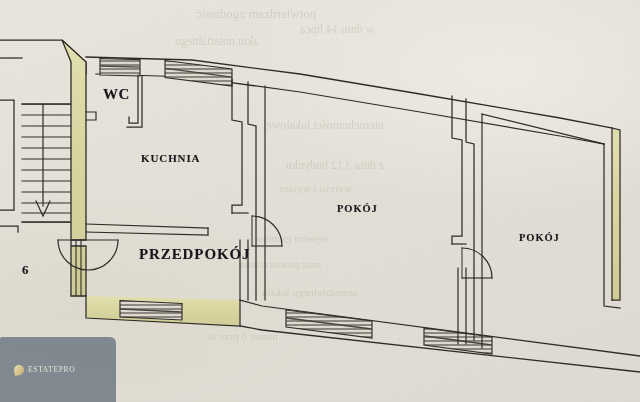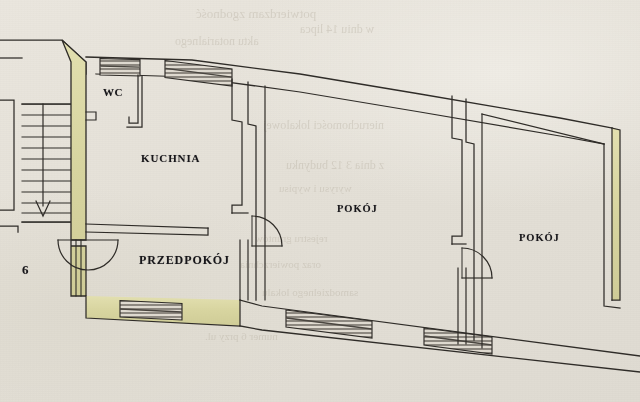--- a/index.html
+++ b/index.html
@@ -53,23 +53,23 @@
   #wm-text .wm-em{color:#f2ecd8;}
   .room-label{
     position:absolute;
     font-family:"Liberation Serif", serif;
     font-weight:700;
     color:#17161a;
     letter-spacing:.9px;
     white-space:nowrap;
     text-shadow:0 0 1px rgba(40,38,34,.25);
   }
-  #label-wc{left:103px;top:86px;font-size:11px;letter-spacing:.6px;}
+  #label-wc{left:103px;top:86px;font-size:15px;letter-spacing:.6px;}
   #label-kuchnia{left:141px;top:152px;font-size:11px;}
-  #label-przedpokoj{left:139px;top:253px;font-size:12px;}
+  #label-przedpokoj{left:139px;top:246px;font-size:15px;}
   #label-pokoj-1{left:337px;top:203px;font-size:10.5px;}
   #label-pokoj-2{left:519px;top:232px;font-size:10.5px;}
   #label-flat-no{left:22px;top:262px;font-size:13px;font-weight:700;letter-spacing:0;}
 </style>
 </head>
 <body>
 
 <div id="plan-root">
 
   <div id="paper-tone"></div>
@@ -245,14 +245,20 @@
   <div class="room-label" id="label-kuchnia">KUCHNIA</div>
 
   <div class="room-label" id="label-przedpokoj">PRZEDPOKÓJ</div>
 
   <div class="room-label" id="label-pokoj-1">POKÓJ</div>
 
   <div class="room-label" id="label-pokoj-2">POKÓJ</div>
 
   <div class="room-label" id="label-flat-no">6</div>
 
+  <div id="watermark">
+    <div id="wm-inner">
+      <span id="wm-mark"></span>
+      <span id="wm-text"><span class="wm-em">Estate</span><span>Pro</span></span>
+    </div>
+  </div>
 
 </div>
 
 </body></html>

